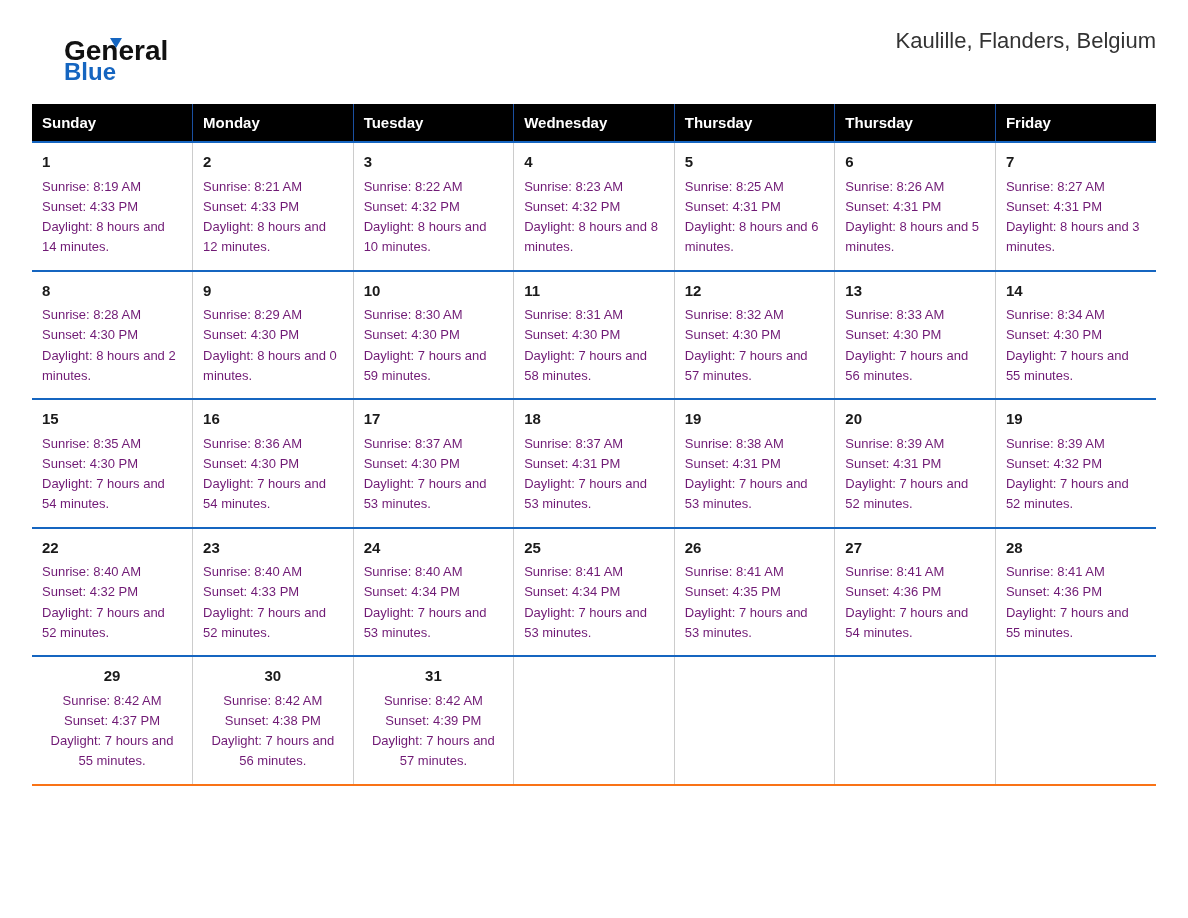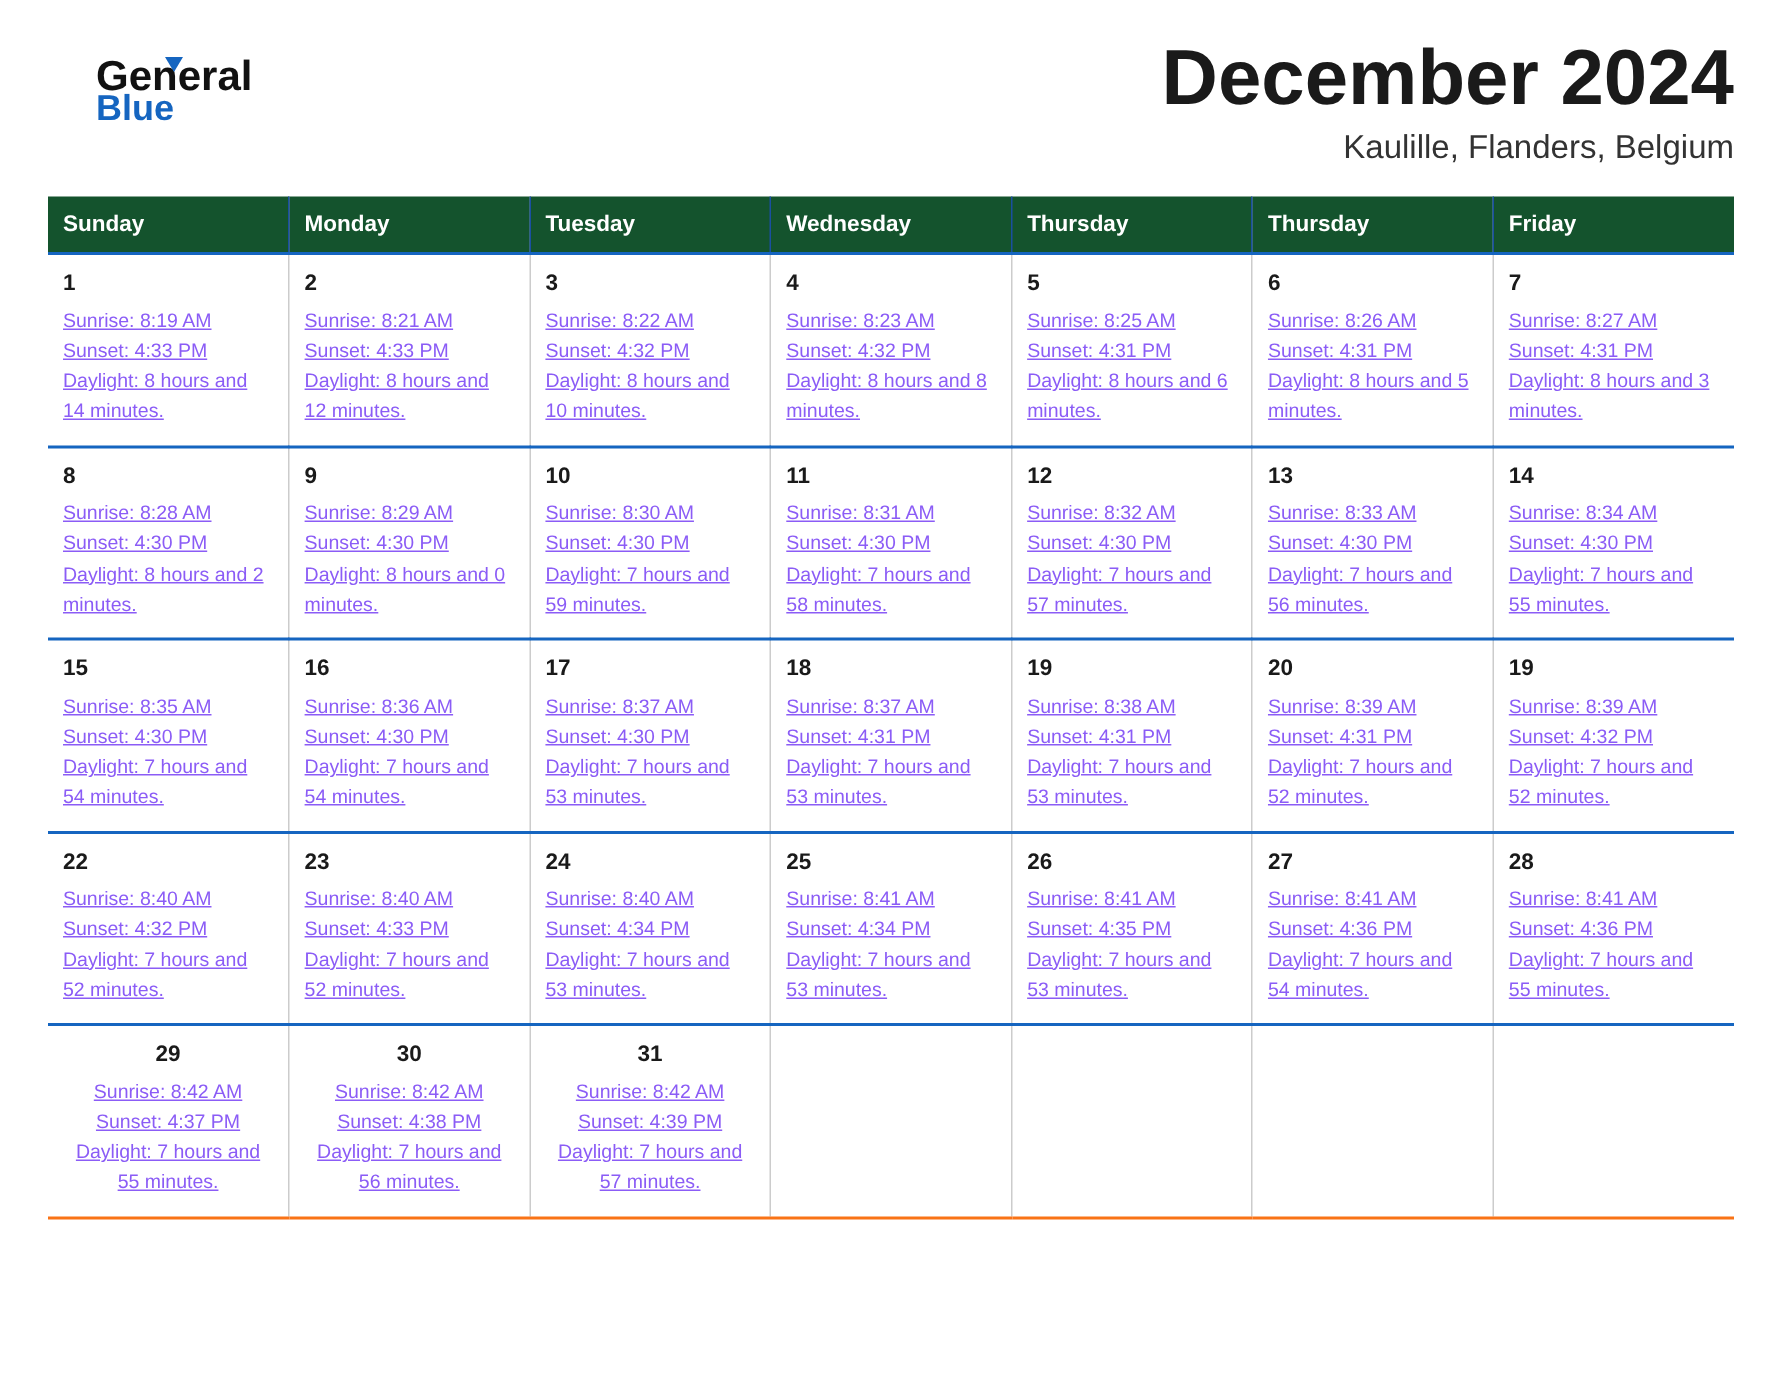--- a/index.html
+++ b/index.html
@@ -29,21 +29,21 @@
       font-size: 22px;
       color: #333;
       margin-top: 4px;
     }
     table {
       width: 100%;
       border-collapse: collapse;
       font-size: 13.5px;
     }
     thead th {
-      background: #14532d;
+      background: #000000;
       color: #fff;
       text-align: left;
       padding: 10px 10px;
       font-size: 15px;
       font-weight: bold;
       border-right: 1px solid #1a4fa0;
     }
     thead th:last-child {
       border-right: none;
     }
@@ -63,23 +63,22 @@
     }
     .day-number {
       font-size: 15px;
       font-weight: bold;
       color: #1a1a1a;
       display: block;
       margin-bottom: 3px;
     }
     .day-info {
       font-size: 13px;
-      color: #8b5cf6;
+      color: #701a75;
       line-height: 1.55;
-      text-decoration: underline;
     }
     tbody tr:last-child td {
       border-bottom: 2px solid #f97316;
       text-align: center;
     }
     .logo-wrapper {
       display: flex;
       align-items: center;
       gap: 0;
     }
@@ -94,21 +93,20 @@
 
 <div class="header">
   <div class="logo-wrapper">
     <svg class="logo-icon" viewBox="0 0 60 60" xmlns="http://www.w3.org/2000/svg">
       <text x="2" y="36" font-size="28" font-weight="bold" font-family="Arial" fill="#111">General</text>
       <polygon points="48,14 60,14 54,24" fill="#1565c0"></polygon>
       <text x="2" y="56" font-size="24" font-weight="bold" font-family="Arial" fill="#1565c0">Blue</text>
     </svg>
   </div>
   <div class="title-area">
-    <div class="calendar-title">December 2024</div>
     <div class="calendar-subtitle">Kaulille, Flanders, Belgium</div>
   </div>
 </div>
 
 <table>
   <thead>
     <tr id="header-row">
         <th>Sunday</th>
         <th>Monday</th>
         <th>Tuesday</th>

